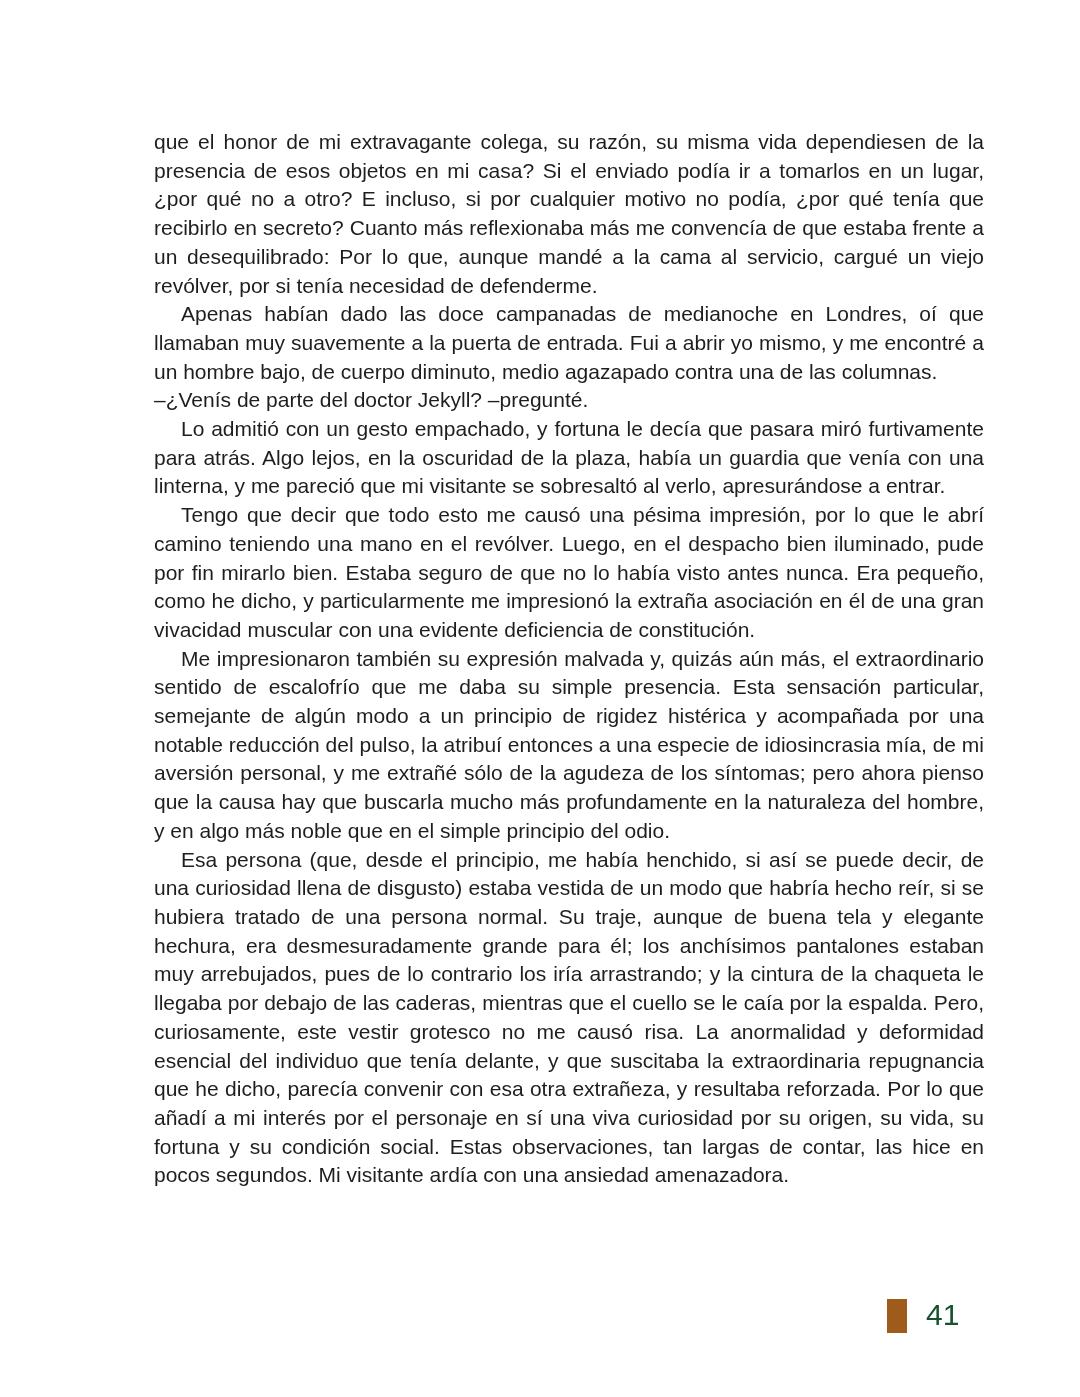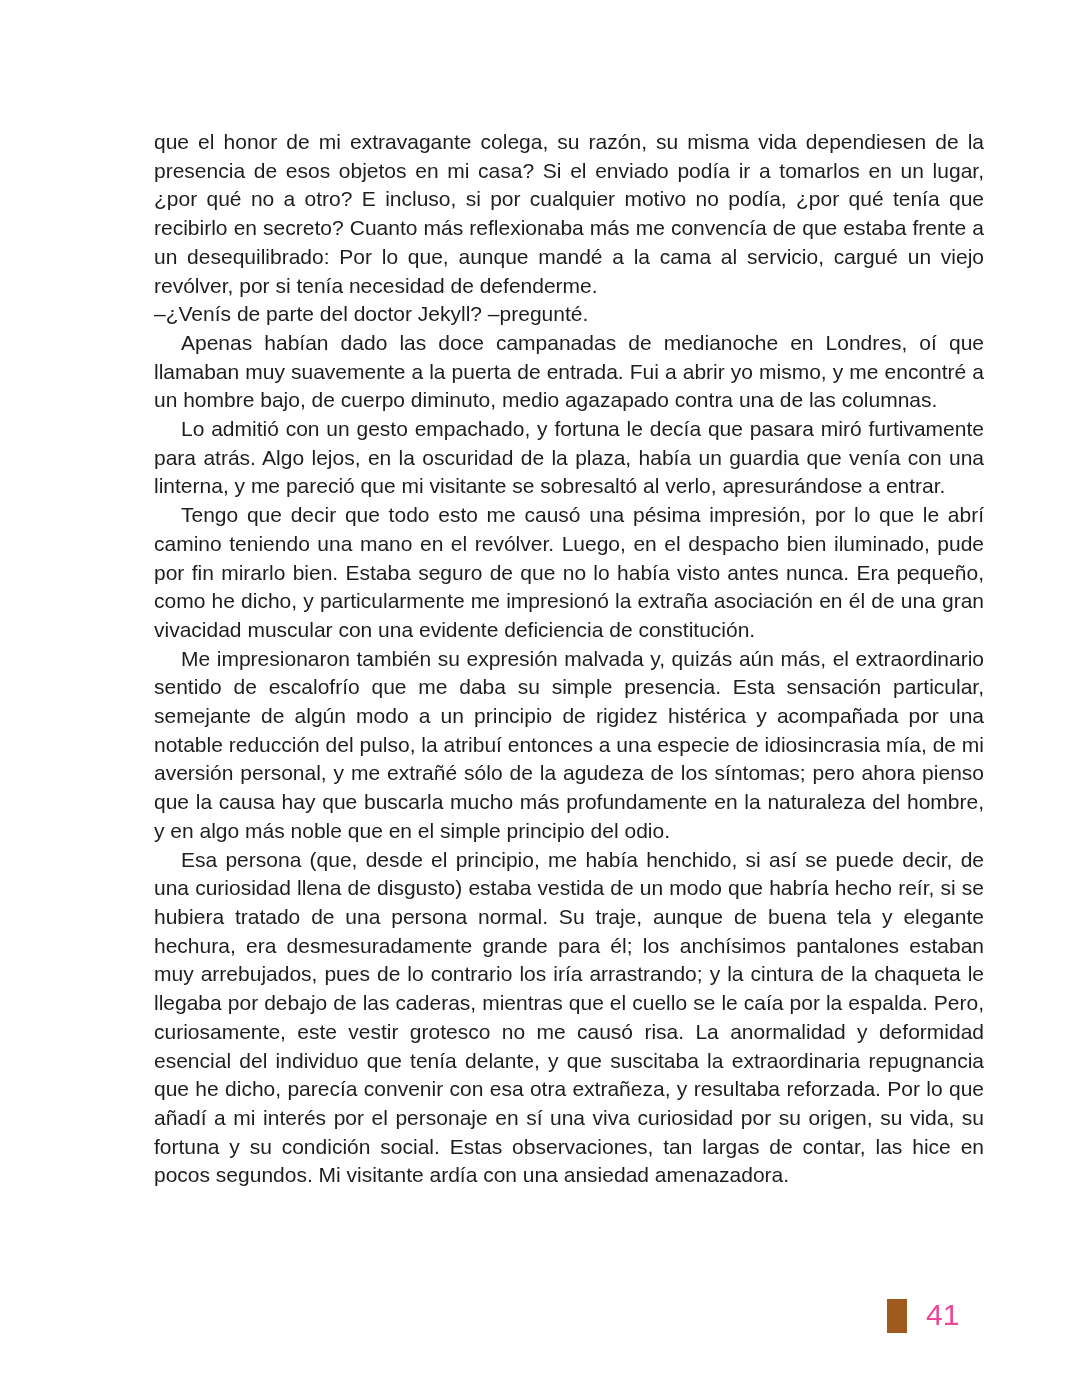--- a/index.html
+++ b/index.html
@@ -50,24 +50,24 @@
     color: #2e2e2e;
   }
 </style>
 </head>
 <body>
 
 <div class="page" style="background: rgb(255, 255, 255);">
 
   <div class="text-block" style="color: rgb(30, 30, 30);">
     <p class="para">que el honor de mi extravagante colega, su razón, su misma vida dependiesen de la presencia de esos objetos en mi casa? Si el enviado podía ir a tomarlos en un lugar, ¿por qué no a otro? E incluso, si por cualquier motivo no podía, ¿por qué tenía que recibirlo en secreto? Cuanto más reflexionaba más me convencía de que estaba frente a un desequilibrado: Por lo que, aunque mandé a la cama al servicio, cargué un viejo revólver, por si tenía necesidad de defenderme.</p>
+    <p class="para indent">Apenas habían dado las doce campanadas de medianoche en Londres, oí que llamaban muy suavemente a la puerta de entrada. Fui a abrir yo mismo, y me encontré a un hombre bajo, de cuerpo diminuto, medio agazapado contra una de las columnas.</p>
     <p class="para">–¿Venís de parte del doctor Jekyll? –pregunté.</p>
-    <p class="para indent">Apenas habían dado las doce campanadas de medianoche en Londres, oí que llamaban muy suavemente a la puerta de entrada. Fui a abrir yo mismo, y me encontré a un hombre bajo, de cuerpo diminuto, medio agazapado contra una de las columnas.</p>
     <p class="para indent">Lo admitió con un gesto empachado, y fortuna le decía que pasara miró furtivamente para atrás. Algo lejos, en la oscuridad de la plaza, había un guardia que venía con una linterna, y me pareció que mi visitante se sobresaltó al verlo, apresurándose a entrar.</p>
     <p class="para indent">Tengo que decir que todo esto me causó una pésima impresión, por lo que le abrí camino teniendo una mano en el revólver. Luego, en el despacho bien iluminado, pude por fin mirarlo bien. Estaba seguro de que no lo había visto antes nunca. Era pequeño, como he dicho, y particularmente me impresionó la extraña asociación en él de una gran vivacidad muscular con una evidente deficiencia de constitución.</p>
     <p class="para indent">Me impresionaron también su expresión malvada y, quizás aún más, el extraordinario sentido de escalofrío que me daba su simple presencia. Esta sensación particular, semejante de algún modo a un principio de rigidez histérica y acompañada por una notable reducción del pulso, la atribuí entonces a una especie de idiosincrasia mía, de mi aversión personal, y me extrañé sólo de la agudeza de los síntomas; pero ahora pienso que la causa hay que buscarla mucho más profundamente en la naturaleza del hombre, y en algo más noble que en el simple principio del odio.</p>
     <p class="para indent">Esa persona (que, desde el principio, me había henchido, si así se puede decir, de una curiosidad llena de disgusto) estaba vestida de un modo que habría hecho reír, si se hubiera tratado de una persona normal. Su traje, aunque de buena tela y elegante hechura, era desmesuradamente grande para él; los anchísimos pantalones estaban muy arrebujados, pues de lo contrario los iría arrastrando; y la cintura de la chaqueta le llegaba por debajo de las caderas, mientras que el cuello se le caía por la espalda. Pero, curiosamente, este vestir grotesco no me causó risa. La anormalidad y deformidad esencial del individuo que tenía delante, y que suscitaba la extraordinaria repugnancia que he dicho, parecía convenir con esa otra extrañeza, y resultaba reforzada. Por lo que añadí a mi interés por el personaje en sí una viva curiosidad por su origen, su vida, su fortuna y su condición social. Estas observaciones, tan largas de contar, las hice en pocos segundos. Mi visitante ardía con una ansiedad amenazadora.</p>
   </div>
 
   <div class="footer-marker" style="background: rgb(158, 91, 28);"></div>
-  <div class="footer-page-number" style="color: #ec4899;">41</div>
+  <div class="footer-page-number" style="color: #14532d;">41</div>
 
 </div>
 
 </body></html>

